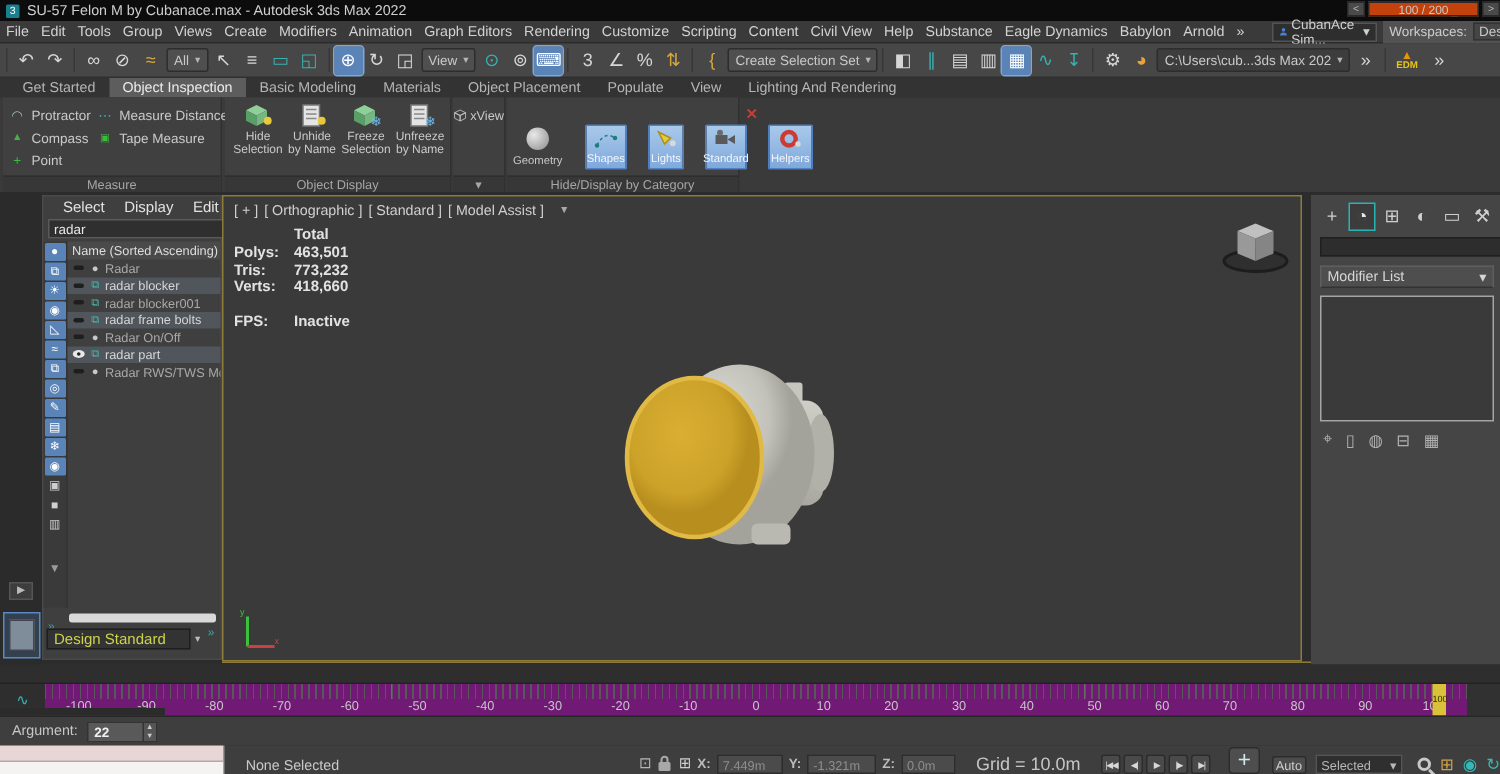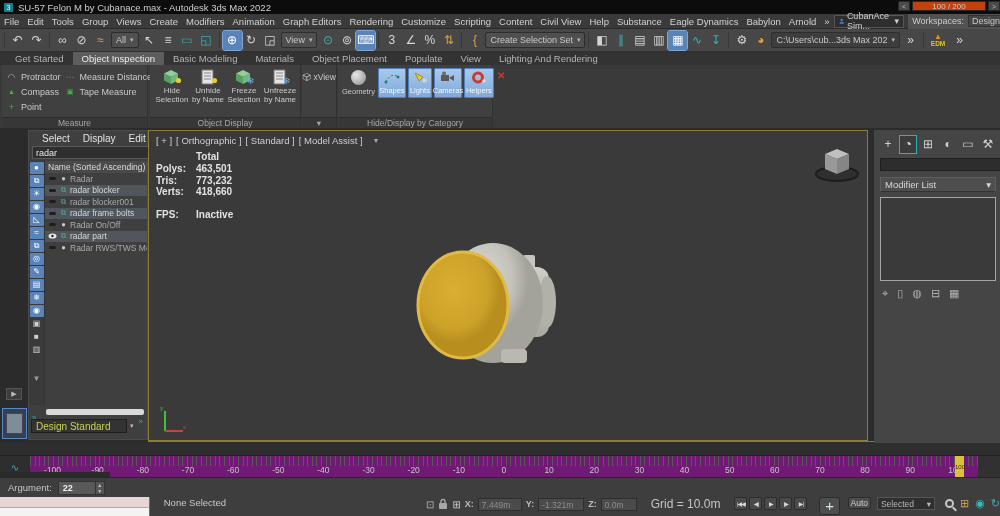--- a/index.html
+++ b/index.html
@@ -8,21 +8,21 @@
 .abs{position:absolute}
 
 #titlebar{left:0;top:0;width:1000px;height:14px;background:#0c0c0c;display:flex;align-items:center;font-size:9.5px;color:#cfcfcf}
 #appicon{width:9px;height:9px;margin:0 5px 0 4px;background:#1a7f8f;color:#fff;font-size:7px;line-height:9px;text-align:center;border-radius:1px}
 #wincontrols{margin-left:auto;display:flex;gap:14px;padding-right:8px;font-size:8px;color:#bbb}
 #wincontrols span{cursor:default}
 
 #menubar{left:0;top:14px;width:1000px;height:15px;background:#3a3a3a;display:flex;align-items:center;border-bottom:1px solid #2a2a2a}
 #menuitems{display:flex;align-items:center;height:100%}
 .menu-item{padding:0 4px;font-size:9.5px;line-height:15px;color:#d2d2d2;white-space:nowrap}
-#userchip{display:flex;align-items:center;gap:3px;background:#2e2e2e;border:1px solid #555;height:13px;padding:0 4px;font-size:9px;color:#cfcfcf;margin-left:0}
+#userchip{display:flex;align-items:center;gap:3px;background:#2e2e2e;border:1px solid #555;height:13px;padding:0 4px;font-size:9px;color:#cfcfcf;margin-left:14px}
 #wsbox{display:flex;align-items:center;height:15px;background:#525252;margin-left:4px;padding:0 4px;gap:4px;font-size:9px;flex:0 0 auto}
 #wsval{background:#454545;border:1px solid #333;height:12px;min-width:88px;padding:0 3px;font-size:9px;color:#c7c7c7;display:flex;align-items:center;justify-content:space-between;gap:6px}
 
 #toolbar{left:0;top:29px;width:1000px;height:23px;background:#474747;border-bottom:1px solid #303030;display:flex;align-items:center;padding:0 2px;gap:1px}
 .ic{display:inline-flex;align-items:center;justify-content:center;width:19px;height:19px;font-size:12px;color:#d6d6d6;border-radius:2px;flex:0 0 auto}
 .ic.on{background:#5a84b8;color:#fff;outline:1px solid #7fa6d4}
 .vsep{width:1px;height:16px;background:#383838;margin:0 2px;flex:0 0 auto}
 .dd{display:inline-flex;align-items:center;height:16px;background:#4f4f4f;border:1px solid #2d2d2d;border-radius:2px;padding:0 4px;font-size:9px;color:#c9c9c9;gap:4px;flex:0 0 auto}
 .dd .arr{font-size:7px;color:#b5b5b5}
 .dd.dark{background:#3d3d3d}
@@ -34,21 +34,21 @@
 .rtab{padding:0 9px;font-size:9.5px;line-height:13px;color:#b5b5b5;white-space:nowrap}
 .rtab.on{background:#5d5d5d;color:#ececec}
 #ribbonbody{left:0;top:65px;width:1000px;height:63px;background:#3a3a3a}
 .rpanel{position:absolute;top:0;height:63px;background:#404040;border-right:1px solid #313131;display:flex;flex-direction:column}
 .plabel{margin-top:auto;height:11px;background:#373737;border-top:1px solid #2e2e2e;font-size:8.5px;color:#a6a6a6;text-align:center;line-height:11px;white-space:nowrap;overflow:hidden}
 .mcols{display:flex;gap:4px;padding:4px 2px 0 4px}
 .mitem{display:flex;align-items:center;gap:4px;font-size:9px;color:#c9c9c9;height:15px;white-space:nowrap}
 .micon{width:11px;text-align:center;font-size:9px}
 .obrow{display:flex;padding:2px 2px 0 4px}
 .obtn{width:36px;display:flex;flex-direction:column;align-items:center;gap:1px;font-size:8px;color:#c9c9c9;text-align:center;line-height:1.15;padding-top:2px}
-.cbtns{display:flex;align-items:flex-start;gap:2px;padding:3px 2px 2px 3px;height:50px}
+.cbtns{display:flex;align-items:flex-end;gap:14px;padding:3px 2px 2px 3px;height:50px}
 .cbtn{display:flex;flex-direction:column;align-items:center;justify-content:flex-end;gap:2px;font-size:7.5px;color:#c9c9c9;padding:2px 1px;border-radius:1px}
 .cbtn.hl{background:linear-gradient(#a9c9ea,#7fa9db);border:1px solid #4f7fc1;color:#f2f6fb}
 
 #leftstrip{left:0;top:128px;width:28px;height:315px;background:#2b2b2b}
 #flyoutbtn{left:6px;top:388px;width:16px;height:12px;background:#3d3d3d;border:1px solid #555;color:#bbb;font-size:7px;text-align:center;line-height:10px;position:absolute}
 #layouttab{left:2px;top:408px;width:25px;height:31px;background:#33404d;border:1px solid #5a87c5;position:absolute;display:flex;align-items:center;justify-content:center}
 #layouttab div{width:17px;height:21px;background:#7e8d99;border:1px solid #445}
 #explorer{left:28px;top:130px;width:120px;height:310px;background:#3f3f3f;border:1px solid #4a4a4a;display:flex;flex-direction:column}
 #expmenu{display:flex;gap:13px;padding:2px 0 1px 13px;font-size:10px;color:#e2e2e2}
 #expsearchrow{display:flex;align-items:center;padding:1px 2px 2px 3px;gap:2px}
@@ -105,21 +105,21 @@
 #tlnums{position:absolute;left:0;top:9px;width:100%;display:flex}
 .tl-num{flex:1;text-align:center;font-size:8.5px;color:#c6c6c6}
 #slider{position:absolute;left:925px;top:0;width:9px;height:22px;background:#d9c23a;color:#2e2a00;font-size:6px;text-align:center;line-height:22px}
 
 #statusA{left:0;top:477px;width:1000px;height:20px;background:#3e3e3e;border-top:1px solid #272727;display:flex;align-items:center}
 #mxs-tab{left:0;top:472px;width:110px;height:5px;background:#2b2b2b;position:absolute}
 #arg-label{font-size:9.5px;color:#c6c6c6;margin-left:8px}
 #arg-box{display:flex;align-items:center;margin-left:6px;height:14px}
 #arg-val{width:38px;height:14px;background:#595959;border:1px solid #333;color:#f0f0f0;font-size:9px;font-weight:bold;line-height:13px;padding-left:4px}
 #arg-spin{display:flex;flex-direction:column;justify-content:center;width:9px;height:14px;background:#555;border:1px solid #333;border-left:none;font-size:5px;color:#ccc;line-height:6px;text-align:center}
-#statusB{left:0;top:497px;width:1000px;height:19px;background:#3e3e3e;display:flex;align-items:flex-start}
+#statusB{left:0;top:497px;width:1000px;height:19px;background:#3e3e3e;display:flex;align-items:flex-end}
 #listener{width:197px;height:19px;border-right:1px solid #6c6c6c;display:flex;flex-direction:column}
 #listener .pink{height:11px;background:#e8d6d6;border-bottom:1px solid #b9a8a8}
 #listener .white{flex:1;background:#f5f2f2}
 #selstatus{font-size:9.5px;color:#c9c9c9;margin-left:14px;white-space:nowrap}
 #coordgrp{display:flex;align-items:center;gap:4px;margin-left:200px}
 .coord-label{font-size:9px;color:#bdbdbd;font-weight:bold}
 .coord-box{height:13px;background:#4b4b4b;border:1px solid #2d2d2d;color:#8e8e8e;font-size:8.5px;line-height:12px;padding:0 3px;display:inline-block}
 #gridlabel{font-size:12px;color:#c6c6c6;margin-left:10px;white-space:nowrap}
 #playgrp{display:flex;gap:2px;margin-left:14px}
 .pbtn{min-width:13px;height:13px;background:#4a4a4a;border:1px solid #2c2c2c;border-radius:2px;color:#d8d8d8;font-size:6px;display:inline-flex;align-items:center;justify-content:center;padding:0 1px;letter-spacing:-1px}
@@ -389,21 +389,21 @@
             <circle cx="12.5" cy="9.5" r="2" fill="#d8d8d8"></circle>
           </svg>
         <span>Lights</span>
       </div>
       <div class="cbtn hl" style="width:28px">
         <svg width="16" height="13" viewBox="0 0 16 13" class="svgic">
             <rect x="1" y="4" width="8" height="6" fill="#5a5a5a"></rect>
             <polygon points="9,7 14,4 14,10" fill="#5a5a5a"></polygon>
             <circle cx="4" cy="2.5" r="2" fill="#6a6a6a"></circle>
           </svg>
-        <span>Cameras</span>
+        <span>Standard</span>
       </div>
       <div class="cbtn hl" style="width:40px">
         <svg width="16" height="13" viewBox="0 0 16 13" class="svgic">
             <circle cx="7" cy="6.5" r="4.5" fill="none" stroke="#cc3b33" stroke-width="3"></circle>
             <circle cx="13" cy="10" r="1.8" fill="#d8d8d8"></circle>
           </svg>
         <span>Helpers</span>
       </div>
     </div>
     <div class="plabel">Hide/Display by Category</div>

